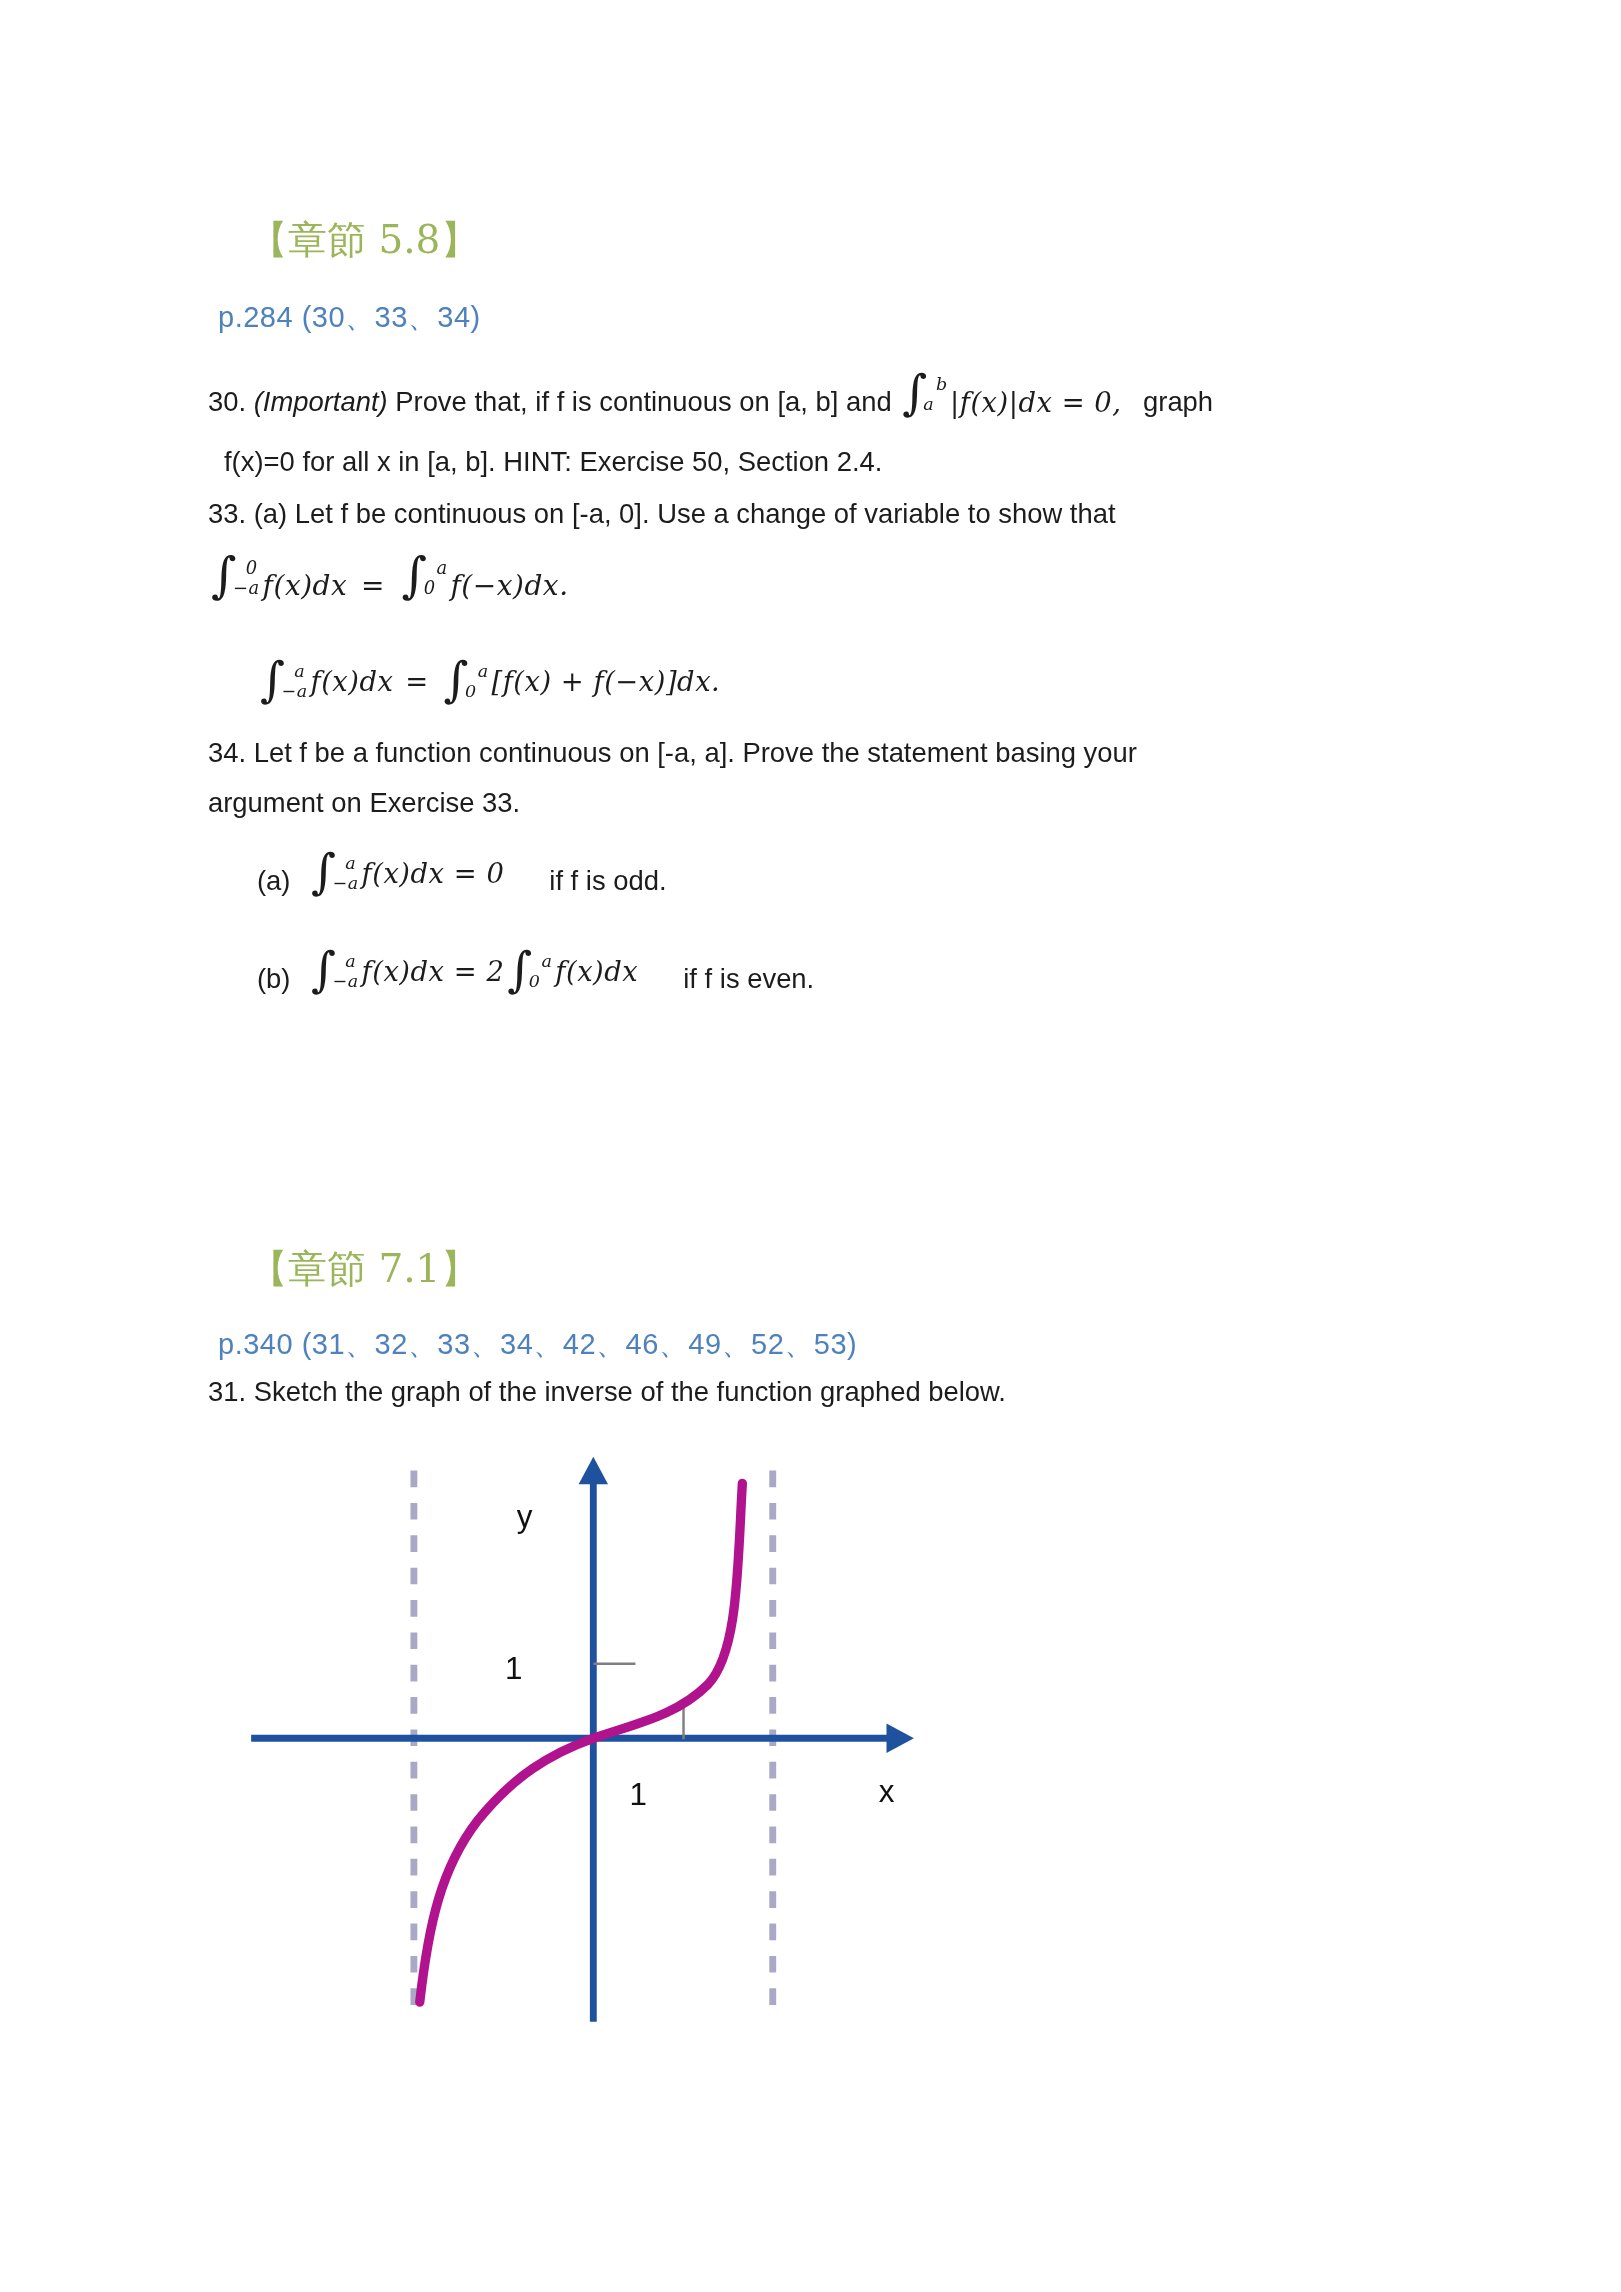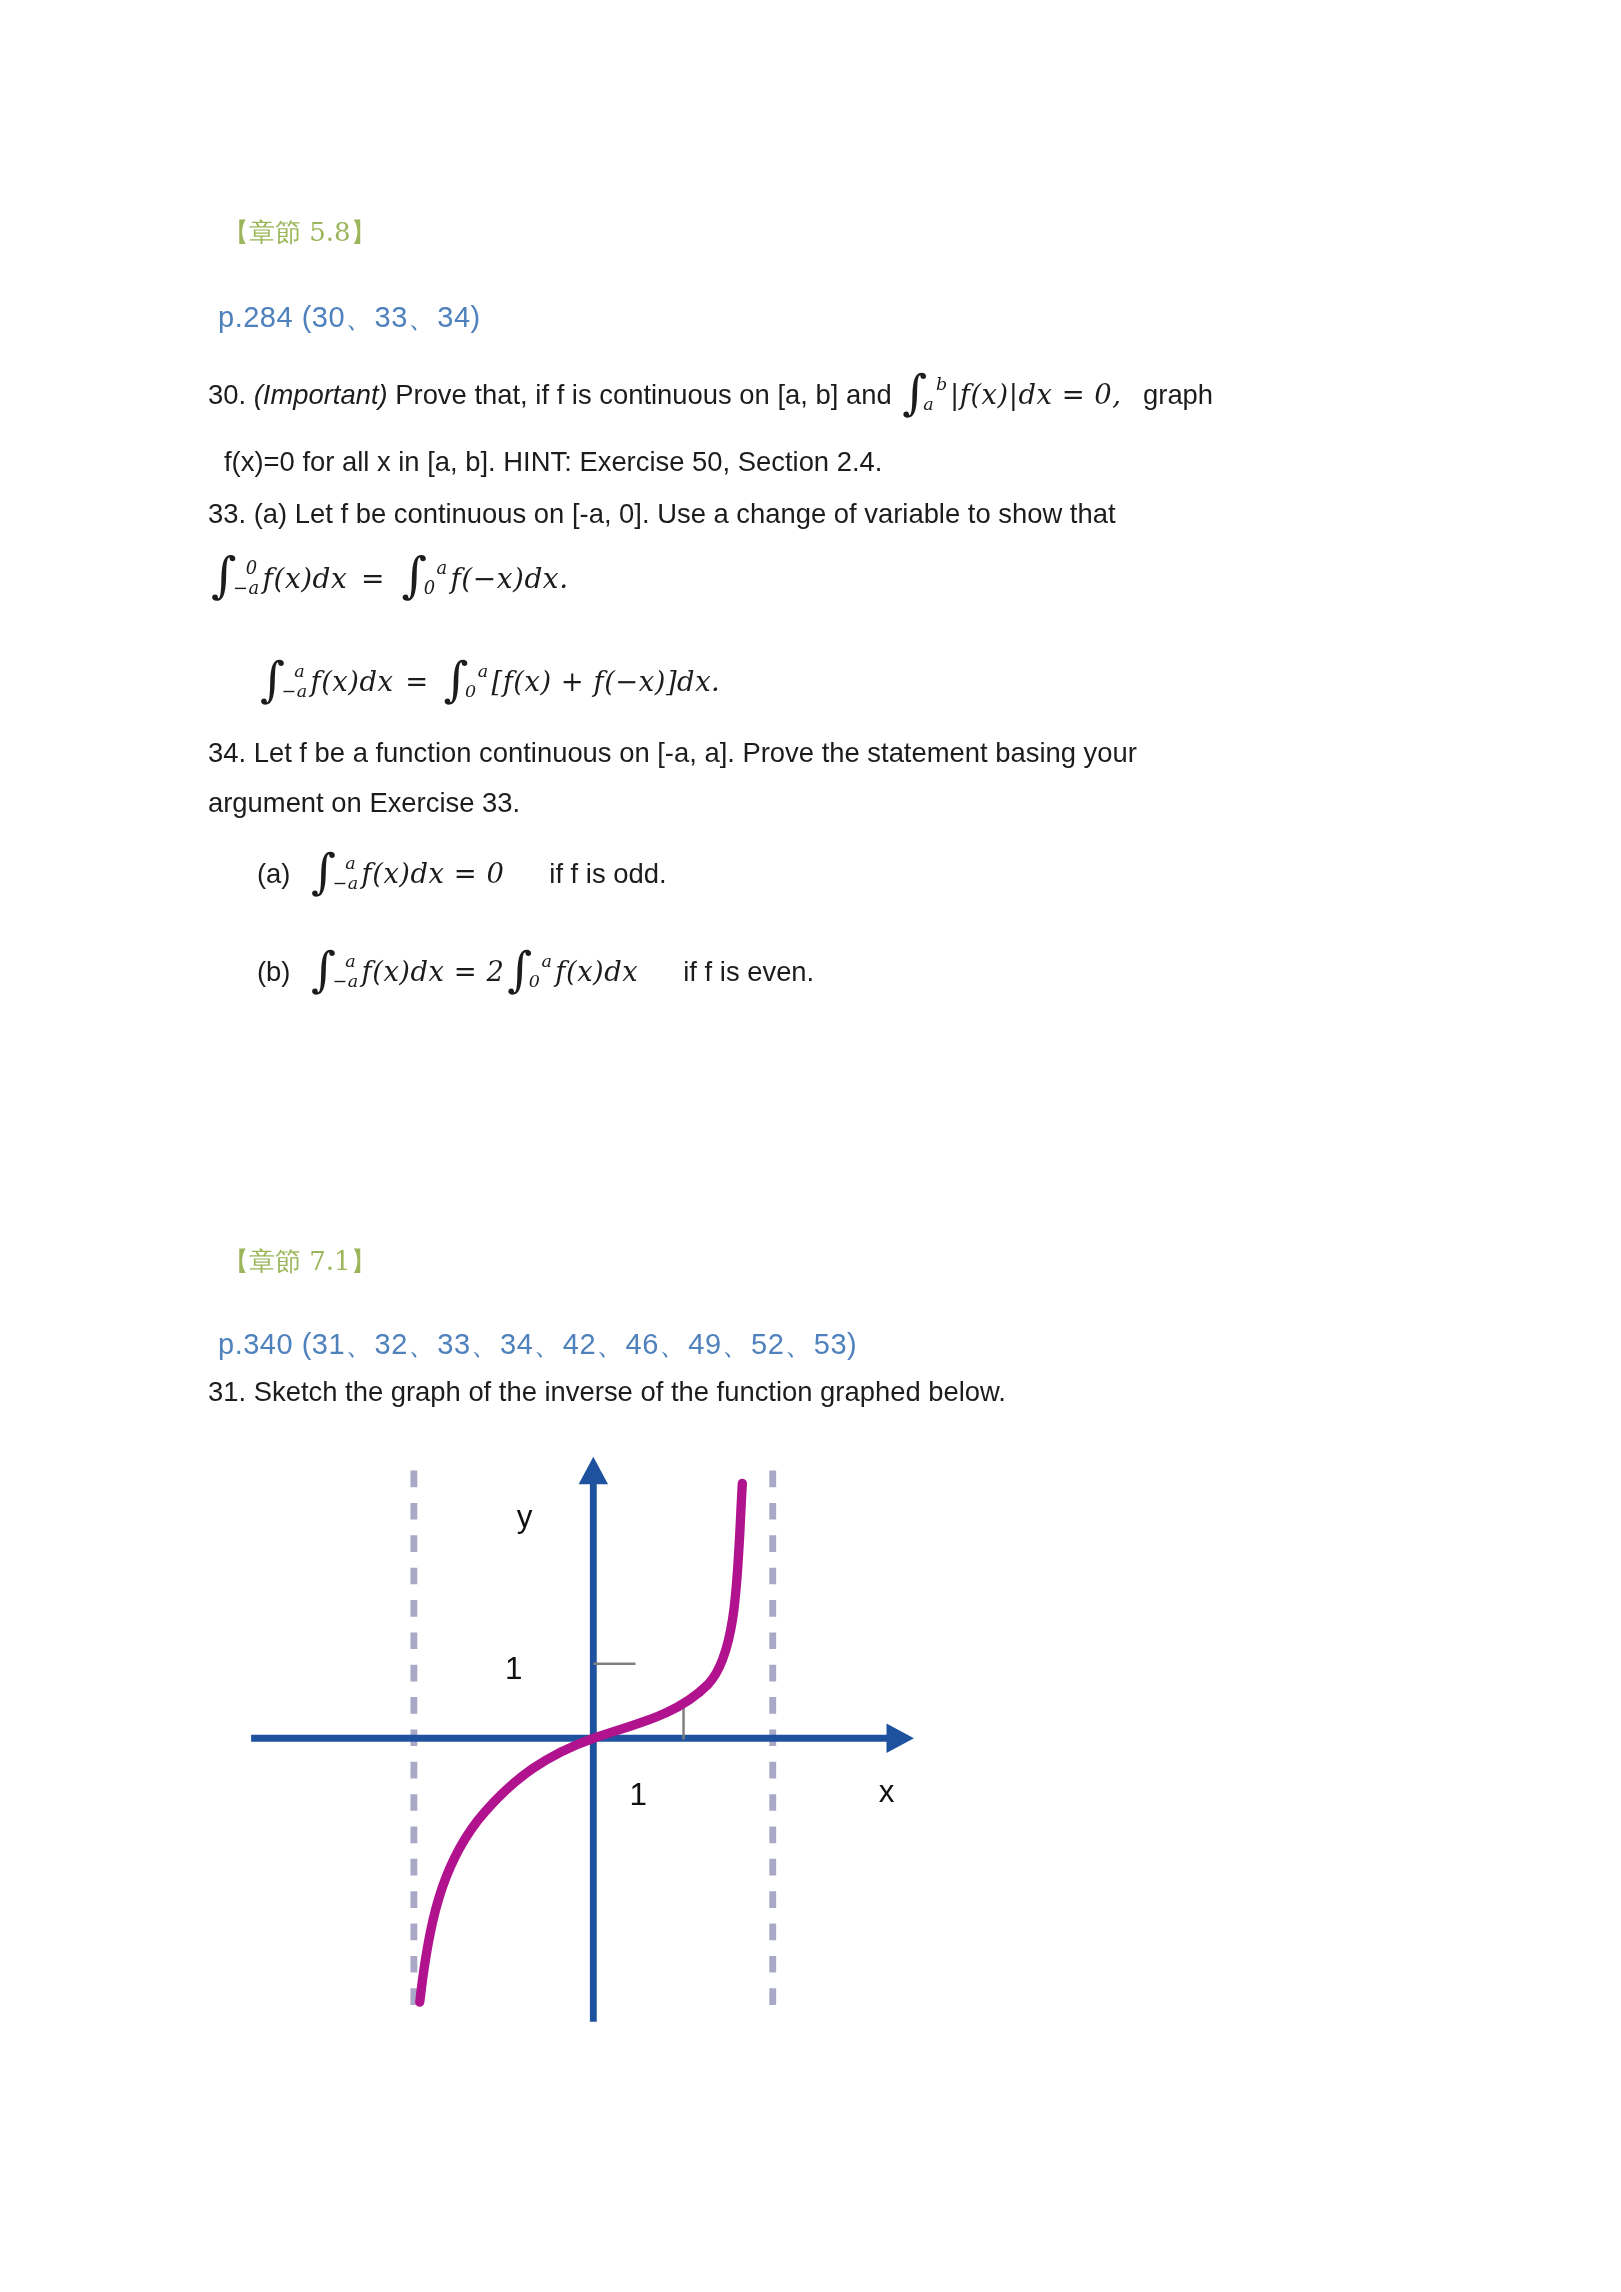--- a/index.html
+++ b/index.html
@@ -12,25 +12,25 @@
     --tick:#7f7f7f;
   }
   html,body{margin:0;padding:0;}
   body{
     width:1621px;height:2293px;position:relative;background:#ffffff;
     font-family:"Liberation Sans",sans-serif;color:var(--ink);overflow:hidden;
   }
   .abs{position:absolute;}
   .heading{
     font-family:"DejaVu Serif","DejaVu Sans",serif;
-    font-size:26px;line-height:1.15;color:var(--green);white-space:pre;
+    font-size:39px;line-height:1.15;color:var(--green);white-space:pre;margin-left:26px;
   }
   .pageref{font-size:29px;color:var(--blue);white-space:pre;letter-spacing:0.5px;}
   .tline{
-    position:absolute;display:flex;align-items:center;white-space:pre;
+    position:absolute;display:flex;align-items:flex-end;white-space:pre;
     font-size:27.4px;color:var(--ink);
   }
   .it{font-style:italic;}
   
   .mr{font-family:"DejaVu Serif","DejaVu Sans",serif;font-style:italic;letter-spacing:0.5px;}
   .mint{display:inline-flex;align-items:center;line-height:1;margin:0 2.9px;}
   .isig{
     font-family:"DejaVu Serif","DejaVu Sans",serif;font-style:italic;
     font-size:1.75em;line-height:.95;transform:translateY(-2px);
   }

